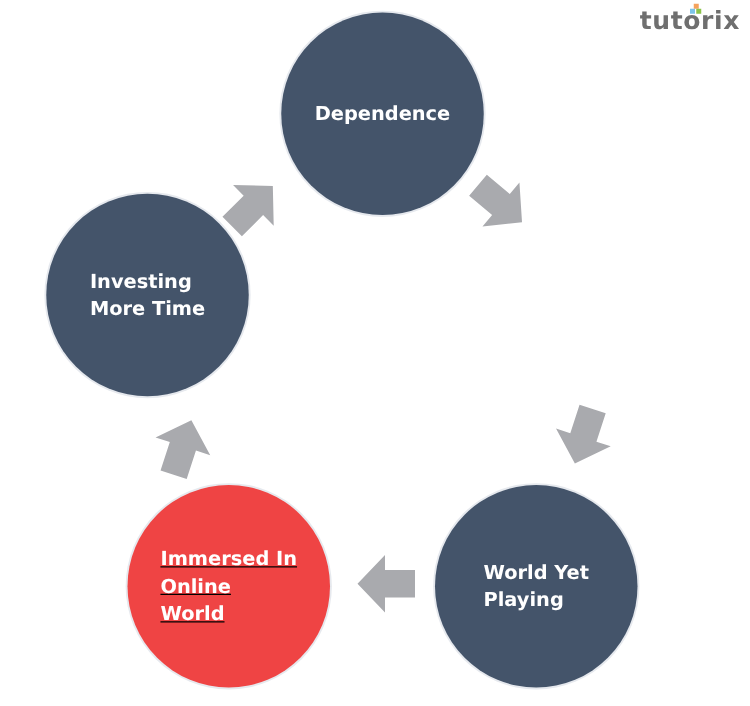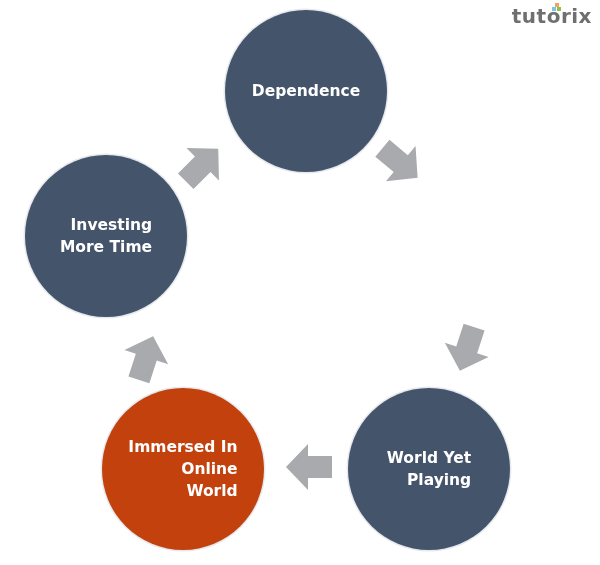--- a/index.html
+++ b/index.html
@@ -14,35 +14,35 @@
     .node {
       position: absolute;
       width: 162px;
       height: 162px;
       border-radius: 50%;
       background: #44546a;
       box-shadow: 0 0 0 1.5px #e6e9ee;
       display: flex;
       align-items: center;
       justify-content: center;
-      text-align: right;
+      text-align: left;
     }
     .node-label {
       color: #ffffff;
       font-weight: bold;
       font-size: 15.5px;
       line-height: 22px;
       white-space: pre-line;
       padding: 0 12px;
     }
     #n1 { left: 225px; top: 10px; }
     #n2 { left: 424px; top: 155px; }
     #n3 { left: 348px; top: 388px; }
     #n4 { left: 102px; top: 388px; }
-    #n5 { left: 25px;  top: 155px; }
+    #n5 { left: 37px;  top: 155px; }
 
     .arrow {
       position: absolute;
       width: 50px;
       height: 50px;
     }
     .arrow svg { display: block; width: 50px; height: 50px; }
     .arrow polygon { fill: #a9aaae; }
 
     #a1 { left: 177px; top: 140px; transform: rotate(-45deg); }
@@ -87,21 +87,21 @@
     <span>tutorix</span>
   </div>
 
   <div id="n1" class="node" style="background: rgb(68, 84, 106);">
     <span class="node-label">Dependence</span>
   </div>
   <div id="n3" class="node" style="background: rgb(68, 84, 106);">
     <span class="node-label">World Yet
 Playing</span>
   </div>
-  <div id="n4" class="node" style="background: #c2410c;">
+  <div id="n4" class="node" style="background: #ef4444; text-decoration: underline;">
     <span class="node-label">Immersed In
 Online
 World</span>
   </div>
   <div id="n5" class="node" style="background: rgb(68, 84, 106);">
     <span class="node-label">Investing
 More Time</span>
   </div>
 
   <div id="a1" class="arrow">

